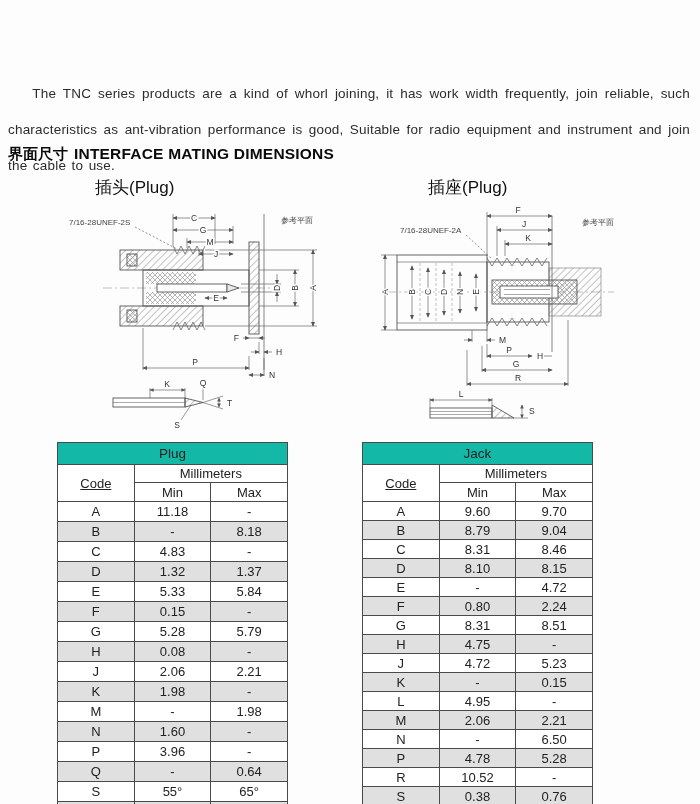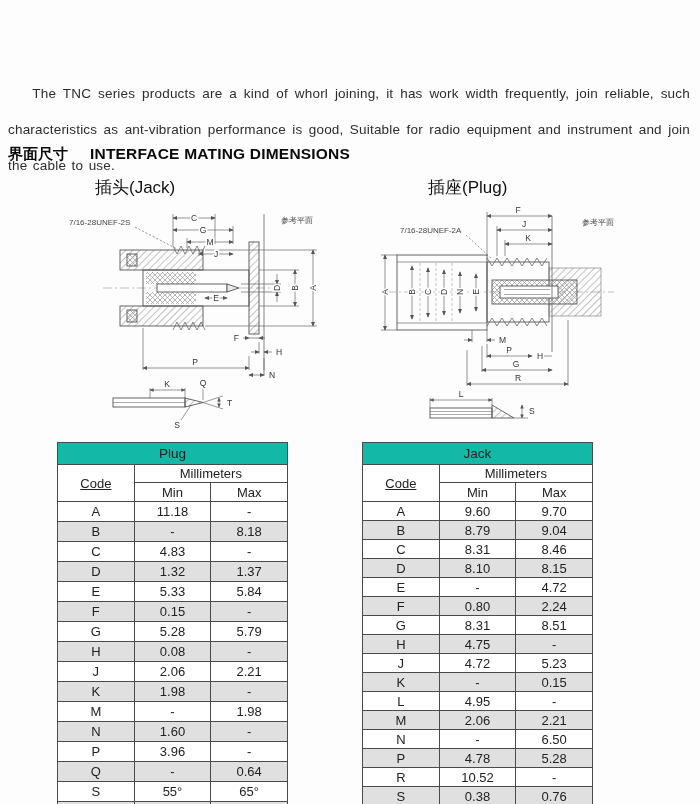--- a/index.html
+++ b/index.html
@@ -14,21 +14,21 @@
   }
   .para-en{
     position:absolute;top:62px;left:8px;right:10px;
     font-size:13.5px;line-height:36px;text-indent:1.8em;text-align:justify;
     color:#2c2c2c;letter-spacing:0.2px;word-spacing:1.5px;
   }
   .section-heading{
     position:absolute;top:137px;left:8px;font-weight:bold;color:#0a0a0a;
   }
   .section-heading .cn{font-size:15px;margin-right:6px;font-family:Liberation Mono, monospace;}
-  .section-heading .en{font-size:15.5px;letter-spacing:0.2px;margin-left:16px;}
+  .section-heading .en{font-size:15.5px;letter-spacing:0.2px;}
   .diagram-title{position:absolute;font-size:17px;color:#111;}
   .diagram-title.plug{top:176px;left:95px;}
   .diagram-title.jack{top:176px;left:428px;}
   .diagram{position:absolute;top:200px;width:300px;height:236px;}
   .diagram.plug{left:55px;}
   .diagram.jack{left:372px;}
 
   table.dims{
     position:absolute;border-collapse:collapse;background:#fff;
     font-size:13px;color:#222;table-layout:fixed;
@@ -56,21 +56,21 @@
 <body>
 
 <div class="page">
 
   <p class="para-en">The TNC series products are a kind of whorl joining, it has work width frequently, join reliable, such characteristics as ant-vibration performance is good, Suitable for  radio equipment and instrument and join the cable to use.</p>
 
   <h2 class="section-heading" style="margin:0;">
     <span class="cn">界面尺寸</span><span class="en">INTERFACE MATING DIMENSIONS</span>
   </h2>
 
-  <div class="diagram-title plug">插头(Jack)</div>
+  <div class="diagram-title plug">插头(Plug)</div>
   <div class="diagram-title jack">插座(Plug)</div>
 
   <svg class="diagram plug" viewBox="0 0 300 236">
     <defs>
       <marker id="arr" markerWidth="7" markerHeight="6" refX="6" refY="3" orient="auto-start-reverse">
         <path d="M0,0 L7,3 L0,6 z" fill="#555"></path>
       </marker>
       <pattern id="hatch" width="5" height="5" patternUnits="userSpaceOnUse" patternTransform="rotate(45)">
         <line x1="0" y1="0" x2="0" y2="5" stroke="#8a8a8a" stroke-width="1"></line>
       </pattern>

